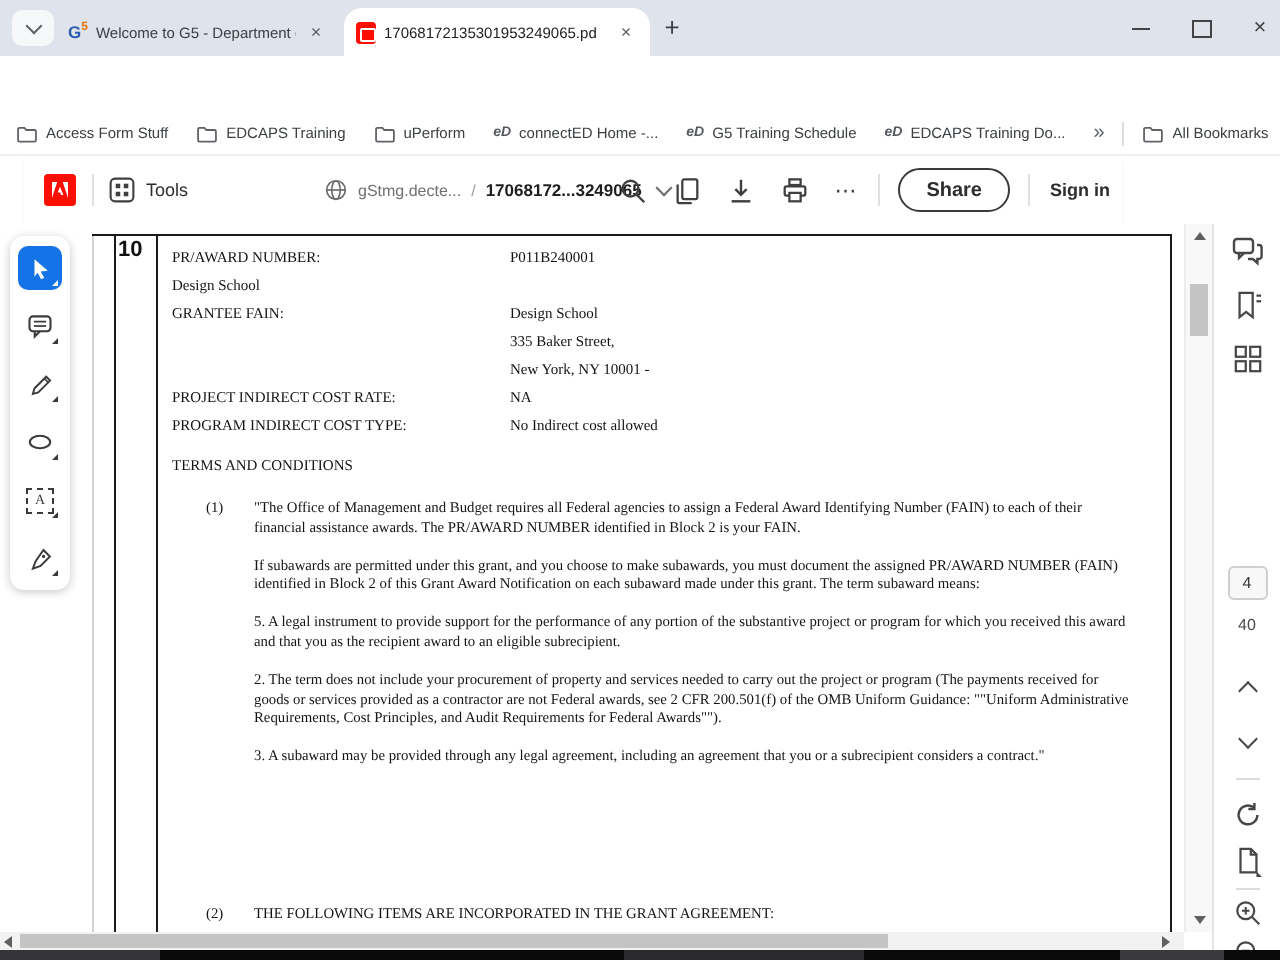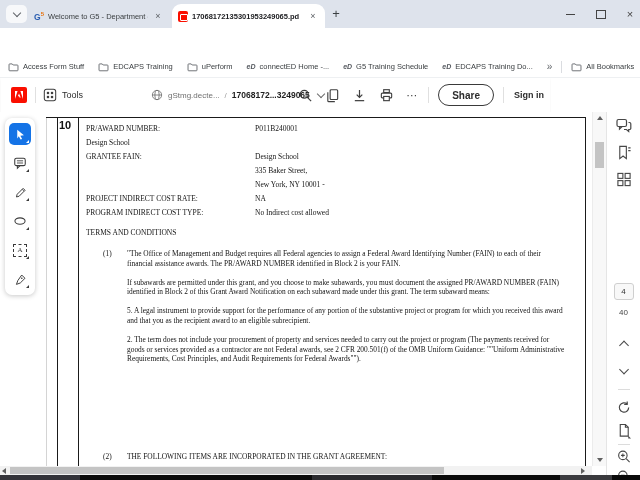--- a/index.html
+++ b/index.html
@@ -7,21 +7,21 @@
          font-family:"Liberation Sans",sans-serif;-webkit-font-smoothing:antialiased;}
 
   
   .tabstrip{position:absolute;left:0;top:0;width:640px;height:28px;background:#dee3ec;}
   .tabsearch{position:absolute;left:6px;top:5px;width:21px;height:18px;border-radius:5px;background:rgba(255,255,255,.75);display:flex;align-items:center;justify-content:center;}
   .chev{width:5px;height:5px;border-right:1.4px solid #5f6368;border-bottom:1.4px solid #5f6368;transform:rotate(45deg);margin-top:-2px;}
   .tab{position:absolute;top:4px;height:24px;display:flex;align-items:center;padding:0 6px;box-sizing:border-box;}
   .tab1{left:28px;width:142px;}
   .tab2{left:172px;width:153px;background:#fff;border-radius:9px 9px 0 0;}
   .tabtitle{font-size:7.5px;color:#3c4043;white-space:nowrap;overflow:hidden;flex:1;margin:0 4px;}
-  .tab2 .tabtitle{color:#202124;font-weight:bold;}
+  .tab2 .tabtitle{color:#202124;}
   .tabclose{font-size:9px;color:#5f6368;width:12px;text-align:center;flex:0 0 auto;}
   .g5fav{font-size:8.5px;font-weight:bold;color:#2a5db0;flex:0 0 auto;}
   .g5fav sup{color:#e8710a;font-size:6px;}
   .pdffav{width:10px;height:11px;background:#fa0f00;border-radius:2px;position:relative;flex:0 0 auto;}
   .pdffav:after{content:"";position:absolute;left:2px;top:3px;width:6px;height:5px;border:1px solid #fff;border-radius:1px;}
   .newtab{position:absolute;left:328px;top:5px;width:16px;height:16px;font-size:13px;color:#3c4043;display:flex;align-items:center;justify-content:center;}
   .winctl{position:absolute;top:0;height:28px;width:28px;display:flex;align-items:center;justify-content:center;}
   .wc-min-bar{width:9px;height:1px;background:#444;}
   .wc-rest-box{width:8px;height:7px;border:1px solid #444;}
   .wc-close-x{font-size:11px;color:#444;}
@@ -43,21 +43,21 @@
   
   .bkbar{position:absolute;left:0;top:56px;width:640px;height:22px;background:#fff;border-bottom:1px solid #eef0f2;display:flex;align-items:center;padding-left:8px;box-sizing:border-box;}
   .bmitem{display:flex;align-items:center;gap:4px;margin-right:14px;}
   .bmlabel{font-size:7.5px;color:#3c4043;white-space:nowrap;}
   .edfav{font-family:Liberation Sans, sans-serif;font-style:italic;font-weight:bold;font-size:7px;color:#54585e;}
   .bm-right{margin-left:auto;display:flex;align-items:center;gap:9px;padding-right:8px;}
   .bm-ovf{font-size:10px;color:#5f6368;}
   .bm-sep{width:1px;height:12px;background:#dadce0;}
 
   
-  .acrobar{position:absolute;left:1px;top:78px;width:549px;height:34px;background:#fff;border-bottom:1px solid #e2e2e4;box-shadow:0 1px 2px rgba(0,0,0,.05);}
+  .acrobar{position:absolute;left:12px;top:78px;width:549px;height:34px;background:#fff;border-bottom:1px solid #e2e2e4;box-shadow:0 1px 2px rgba(0,0,0,.05);}
   .adobelogo{position:absolute;left:10px;top:9px;width:16px;height:16px;background:#fa0f00;border-radius:2px;display:flex;align-items:center;justify-content:center;}
   .ac-sep{position:absolute;width:1px;height:16px;background:#e0e0e0;top:9px;}
   .toolsbtn{position:absolute;left:42px;top:0;height:34px;display:flex;align-items:center;gap:5px;}
   .toolslabel{font-size:9px;color:#2d2d2d;}
   .doccenter{position:absolute;left:150px;top:0;height:34px;display:flex;align-items:center;gap:5px;}
   .dochost{font-size:8px;color:#707070;}
   .docsep{font-size:8px;color:#9a9a9a;}
   .doctitle{font-size:8.5px;font-weight:bold;color:#1f1f1f;}
   .ac-right{position:absolute;right:0;top:0;height:34px;display:flex;align-items:center;padding-right:6px;}
   .acicon{width:15px;height:15px;margin:0 6px;}
@@ -331,20 +331,21 @@
     </div>
 
     <div class="termshead serif" style="top:116px;">TERMS AND CONDITIONS</div>
 
     <div class="clausenum serif" style="left:103px;top:137px;">(1)</div>
     <div class="paras serif" style="top:137px;">
       <p>"The Office of Management and Budget requires all Federal agencies to assign a Federal Award Identifying Number (FAIN) to each of their financial assistance awards. The PR/AWARD NUMBER identified in Block 2 is your FAIN.</p>
       <p>If subawards are permitted under this grant, and you choose to make subawards, you must document the assigned PR/AWARD NUMBER (FAIN) identified in Block 2 of this Grant Award Notification on each subaward made under this grant. The term subaward means:</p>
       <p>5. A legal instrument to provide support for the performance of any portion of the substantive project or program for which you received this award and that you as the recipient award to an eligible subrecipient.</p>
       <p>2. The term does not include your procurement of property and services needed to carry out the project or program (The payments received for goods or services provided as a contractor are not Federal awards, see 2 CFR 200.501(f) of the OMB Uniform Guidance: ""Uniform Administrative Requirements, Cost Principles, and Audit Requirements for Federal Awards"").</p>
+      <p>3. A subaward may be provided through any legal agreement, including an agreement that you or a subrecipient considers a contract."</p>
     </div>
 
     <div class="clausenum serif" style="left:103px;top:340px;">(2)</div>
     <div class="clause2text serif" style="top:340px;">THE FOLLOWING ITEMS ARE INCORPORATED IN THE GRANT AGREEMENT:</div>
   </div>
 
   <div class="railpanel">
     <div class="railbtn sel">
       <svg width="13" height="13" viewBox="0 0 16 16">
           <path d="M4 2l8.2 7-4.4.5 2.2 3.9-1.9.9-2.2-4L4 12.8z" fill="#fff"></path>

